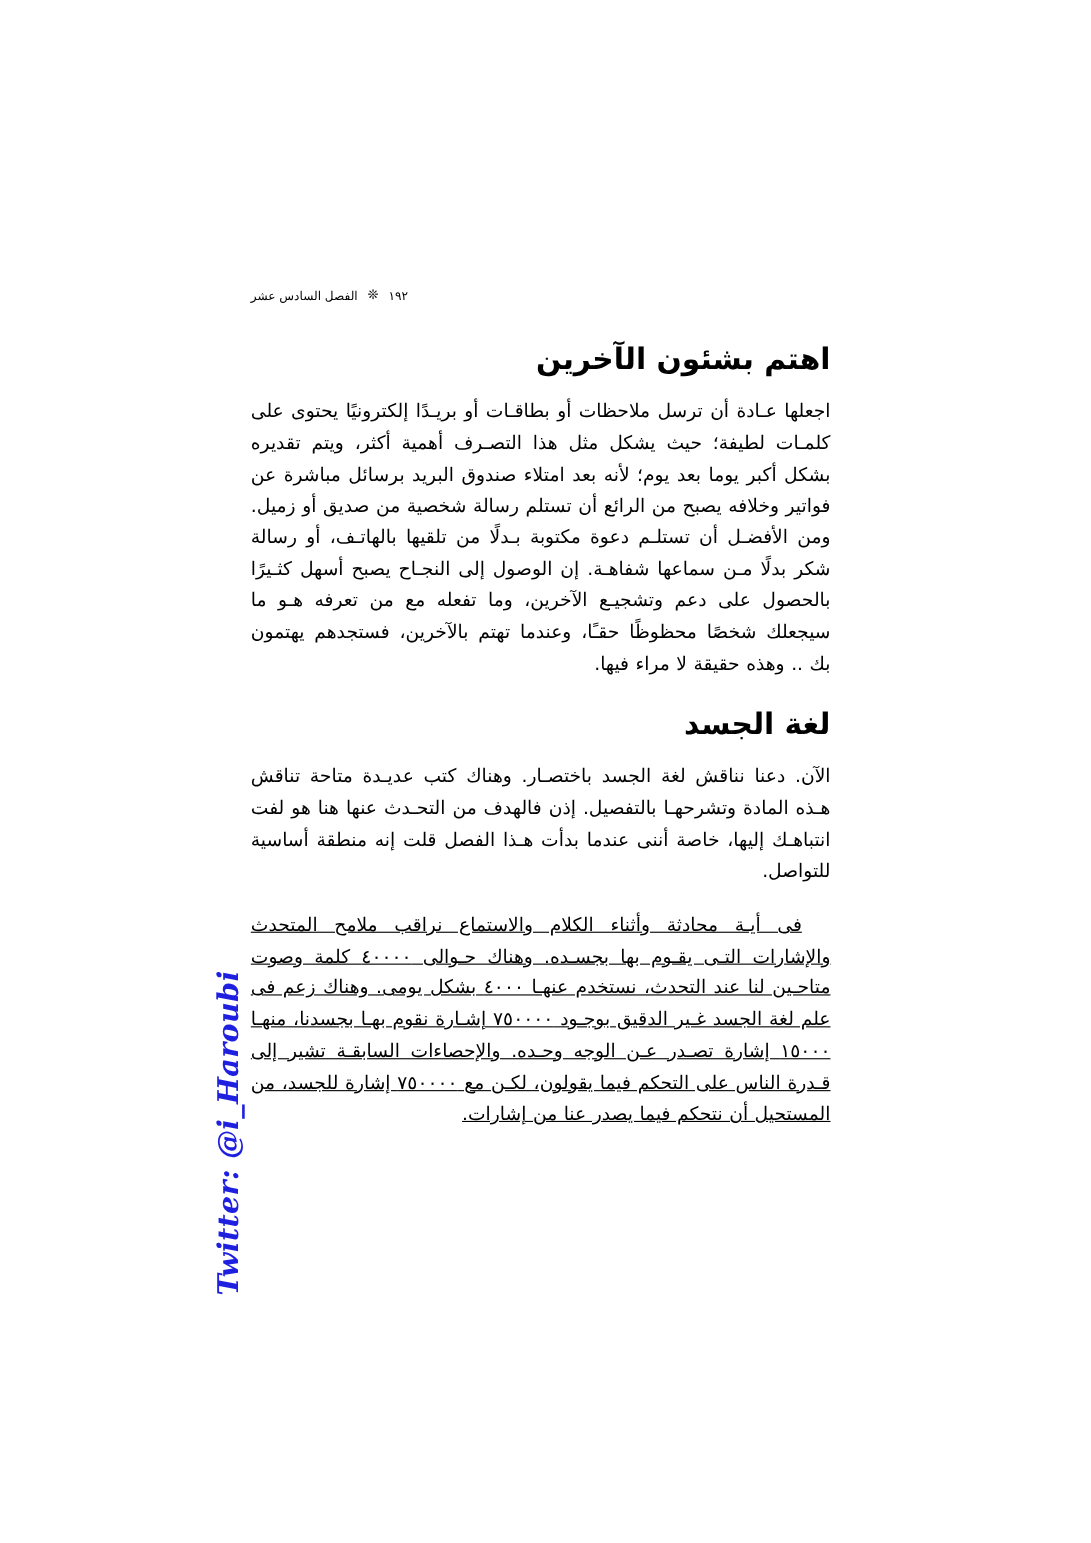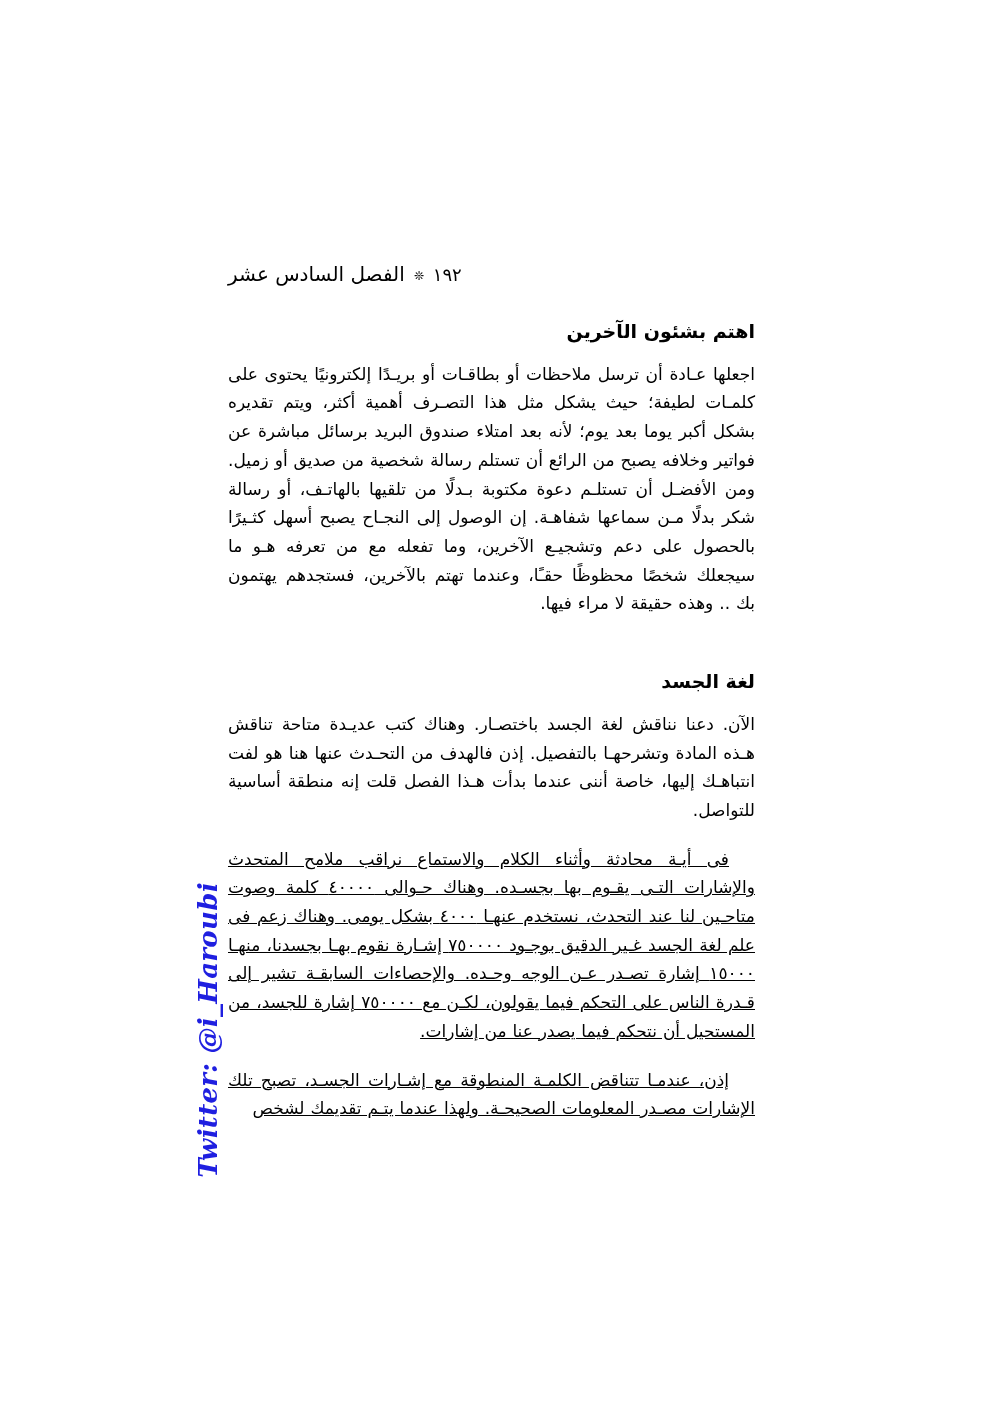--- a/index.html
+++ b/index.html
@@ -35,43 +35,43 @@
     flex-direction: row;
     align-items: baseline;
     justify-content: flex-end;
     gap: 9px;
     font-size: 14.5px;
     line-height: 1.2;
     margin-bottom: 34px;
     white-space: nowrap;
   }
   .running-header .page-num {
-    font-size: 18px;
+    font-size: 11px;
     letter-spacing: 0.5px;
   }
   .running-header .ornament {
     font-size: 12px;
     position: relative;
     top: -1px;
   }
   .running-header .chapter-label {
-    font-size: 20px;
+    font-size: 11px;
   }
 
   
   h2.section-heading {
     margin: 0 0 16px 0;
-    font-size: 19px;
+    font-size: 27px;
     font-weight: bold;
     line-height: 1.25;
     text-align: right;
     letter-spacing: 0.2px;
   }
   h2.section-heading.second {
-    margin-top: 52px;
+    margin-top: 24px;
   }
 
   
   p.body-par {
     margin: 0 0 20px 0;
     font-size: 17px;
     line-height: 28.7px;
     text-align: justify;
     text-align-last: right;
     word-spacing: 0.5px;
@@ -121,21 +121,20 @@
       <span class="ornament">❊</span>
       <span class="chapter-label">الفصل السادس عشر</span>
     </div>
 
     <h2 class="section-heading">اهتم بشئون الآخرين</h2>
     <p class="body-par">اجعلها عـادة أن ترسل ملاحظات أو بطاقـات أو بريـدًا إلكترونيًا يحتوى على كلمـات لطيفة؛ حيث يشكل مثل هذا التصـرف أهمية أكثر، ويتم تقديره بشكل أكبر يوما بعد يوم؛ لأنه بعد امتلاء صندوق البريد برسائل مباشرة عن فواتير وخلافه يصبح من الرائع أن تستلم رسالة شخصية من صديق أو زميل. ومن الأفضـل أن تستلـم دعوة مكتوبة بـدلًا من تلقيها بالهاتـف، أو رسالة شكر بدلًا مـن سماعها شفاهـة. إن الوصول إلى النجـاح يصبح أسهل كثـيرًا بالحصول على دعم وتشجيـع الآخرين، وما تفعله مع من تعرفه هـو ما سيجعلك شخصًا محظوظًا حقـًا، وعندما تهتم بالآخرين، فستجدهم يهتمون بك .. وهذه حقيقة لا مراء فيها.</p>
 
     <h2 class="section-heading second">لغة الجسد</h2>
     <p class="body-par">الآن. دعنا نناقش لغة الجسد باختصـار. وهناك كتب عديـدة متاحة تناقش هـذه المادة وتشرحهـا بالتفصيل. إذن فالهدف من التحـدث عنها هنا هو لفت انتباهـك إليها، خاصة أننى عندما بدأت هـذا الفصل قلت إنه منطقة أساسية للتواصل.</p>
     <p class="body-par indented">فى أيـة محادثة وأثناء الكلام والاستماع نراقب ملامح المتحدث والإشارات التـى يقـوم بها بجسـده. وهناك حـوالى ٤٠٠٠٠ كلمة وصوت متاحـين لنا عند التحدث، نستخدم عنهـا ٤٠٠٠ بشكل يومى. وهناك زعم فى علم لغة الجسد غـير الدقيق بوجـود ٧٥٠٠٠٠ إشـارة نقوم بهـا بجسدنا، منهـا ١٥٠٠٠ إشارة تصـدر عـن الوجه وحـده. والإحصاءات السابقـة تشير إلى قـدرة الناس على التحكم فيما يقولون، لكـن مع ٧٥٠٠٠٠ إشارة للجسد، من المستحيل أن نتحكم فيما يصدر عنا من إشارات.</p>
-    <p class="body-par indented">إذن، عندمـا تتناقض الكلمـة المنطوقة مع إشـارات الجسـد، تصبح تلك الإشارات مصـدر المعلومات الصحيحـة. ولهذا عندما يتـم تقديمك لشخص</p>
 
   </div>
 
   <div class="watermark">
     <span>Twitter: @i_Haroubi</span>
   </div>
 
 </div>
 
 </body></html>

